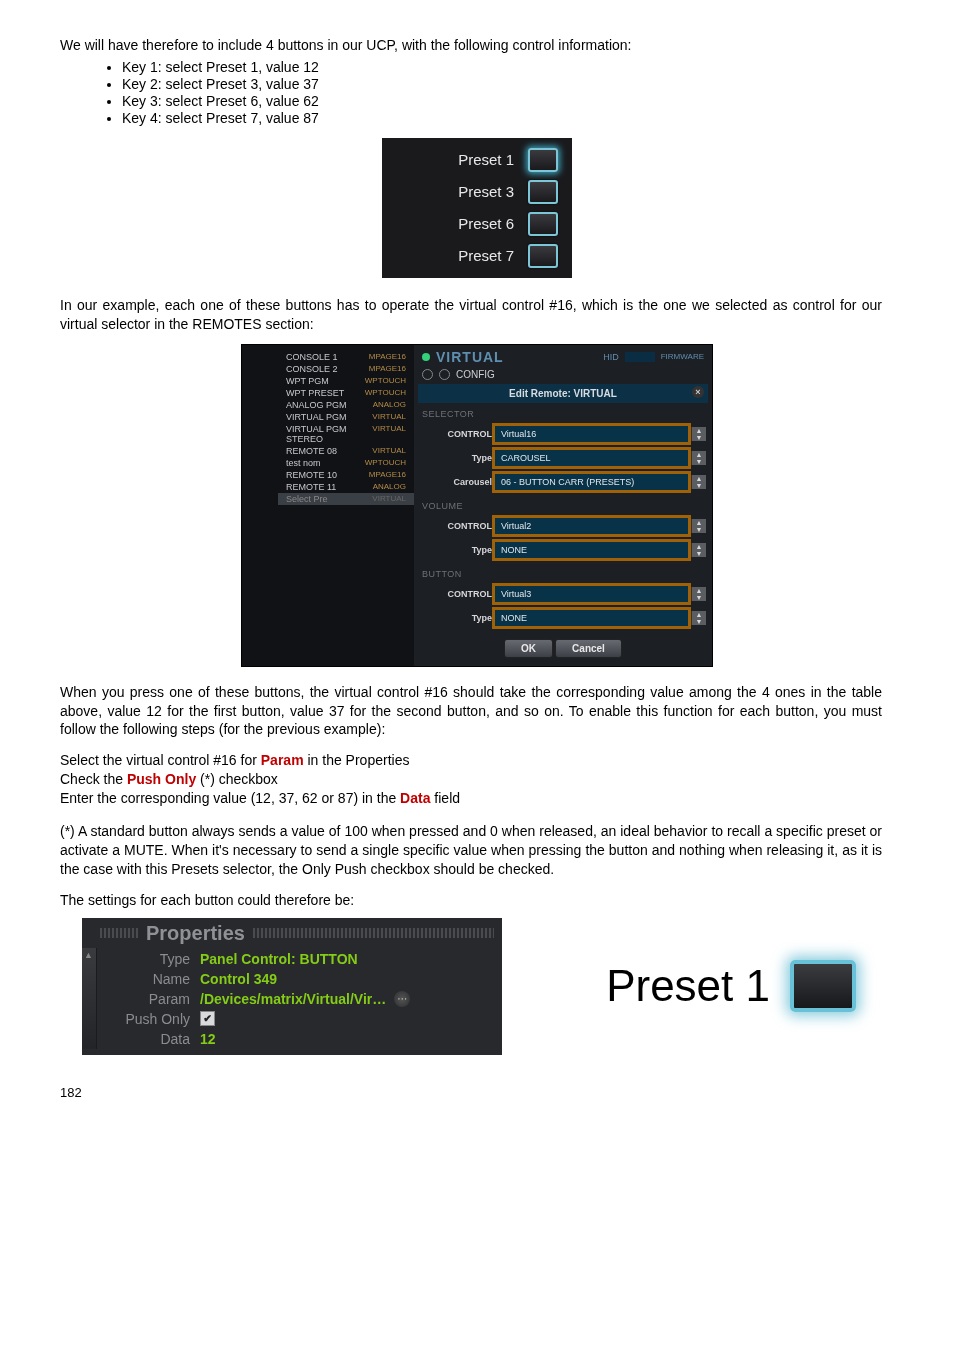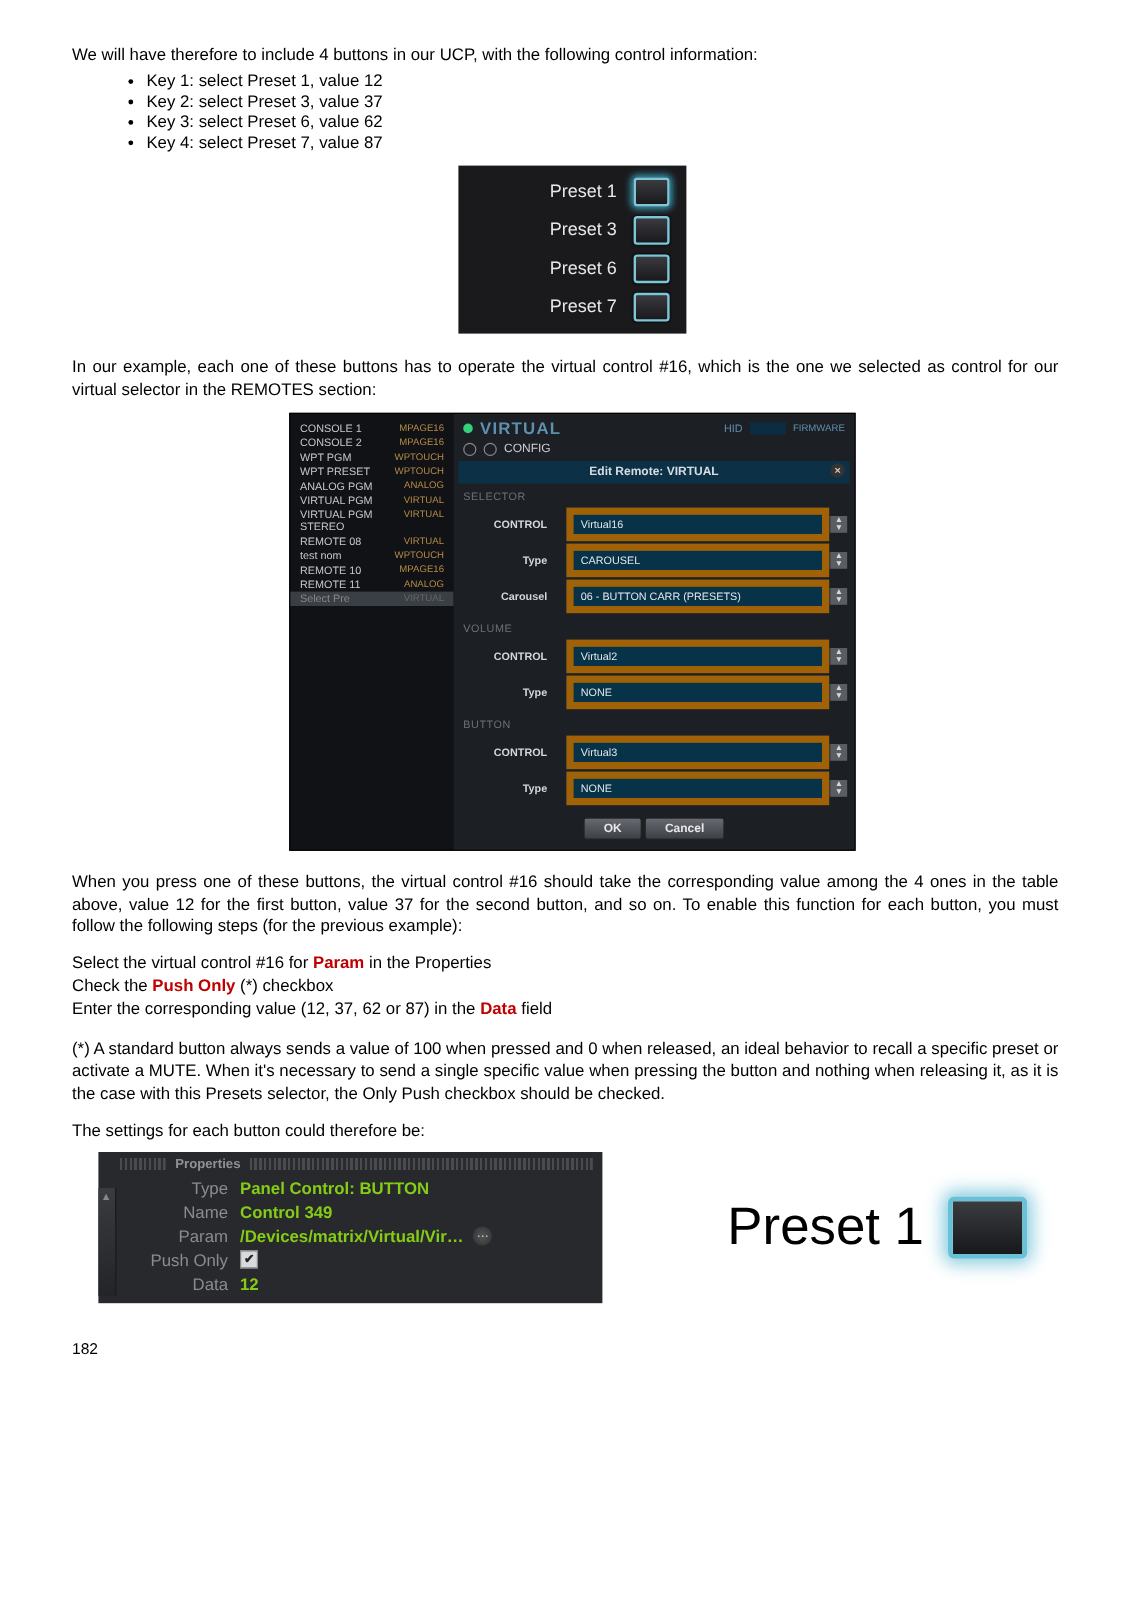--- a/index.html
+++ b/index.html
@@ -68,20 +68,21 @@
     margin: 10px auto 16px auto;
     width: 470px;
     background: #101216;
     font-size: 10px;
     display: flex;
     border: 1px solid #000;
   }
   .fig2-side {
     width: 136px;
     padding: 6px 0;
+    margin-left: 36px;
   }
   .fig2-row {
     display: flex;
     justify-content: space-between;
     padding: 1px 8px;
     color: #c8c8cc;
     font-size: 9px;
   }
   .fig2-row .tag {
     color: #b58b46;
@@ -146,29 +147,29 @@
     display: flex;
     align-items: center;
     margin: 2px 6px;
   }
   .cfg-row .lbl {
     width: 72px;
     text-align: right;
     color: #d6d6d8;
     font-weight: bold;
     font-size: 9px;
-    padding-right: 16px;
+    padding-right: 0;
   }
   .cfg-row .val {
     flex:1;
     background: #083248;
     color: #e2e6ea;
     font-size: 9px;
     padding: 3px 6px;
-    border: 6px solid #a16207;
+    border: 3px solid #a16207;
     position: relative;
   }
   .cfg-row .arwrap {
     width: 14px; background:#5a5d62; border-left:1px solid #333;
     display:flex; flex-direction:column; align-items:center; justify-content:center;
     font-size:7px; color:#d8d8d8;
   }
   .cfg-row .arwrap::before { content:"▲"; line-height:7px;}
   .cfg-row .arwrap::after  { content:"▼"; line-height:7px;}
   .fig2-btnrow {
@@ -201,21 +202,21 @@
     background: linear-gradient(#3a3b3f,#232427);
     border-right:1px solid #1a1b1d;
   }
   .props-ruler::before{
     content:"▲"; color:#888; font-size:9px; position:absolute; top:2px; left:2px;
   }
   .props-header {
     display:flex; align-items:center;
     padding: 4px 8px 4px 18px;
     color: #8f9196;
-    font-size: 11px;
+    font-size: 20px;
     font-weight: bold;
   }
   .props-header .bars {
     display:inline-block; margin-right:8px;
     width:38px; height:10px;
     background: repeating-linear-gradient(90deg,#4a4b4f 0 2px,#2a2b2e 2px 4px);
   }
   .props-header .bars-after{
     flex:1; height:10px; margin-left:8px;
     background: repeating-linear-gradient(90deg,#4a4b4f 0 2px,#2a2b2e 2px 4px);

